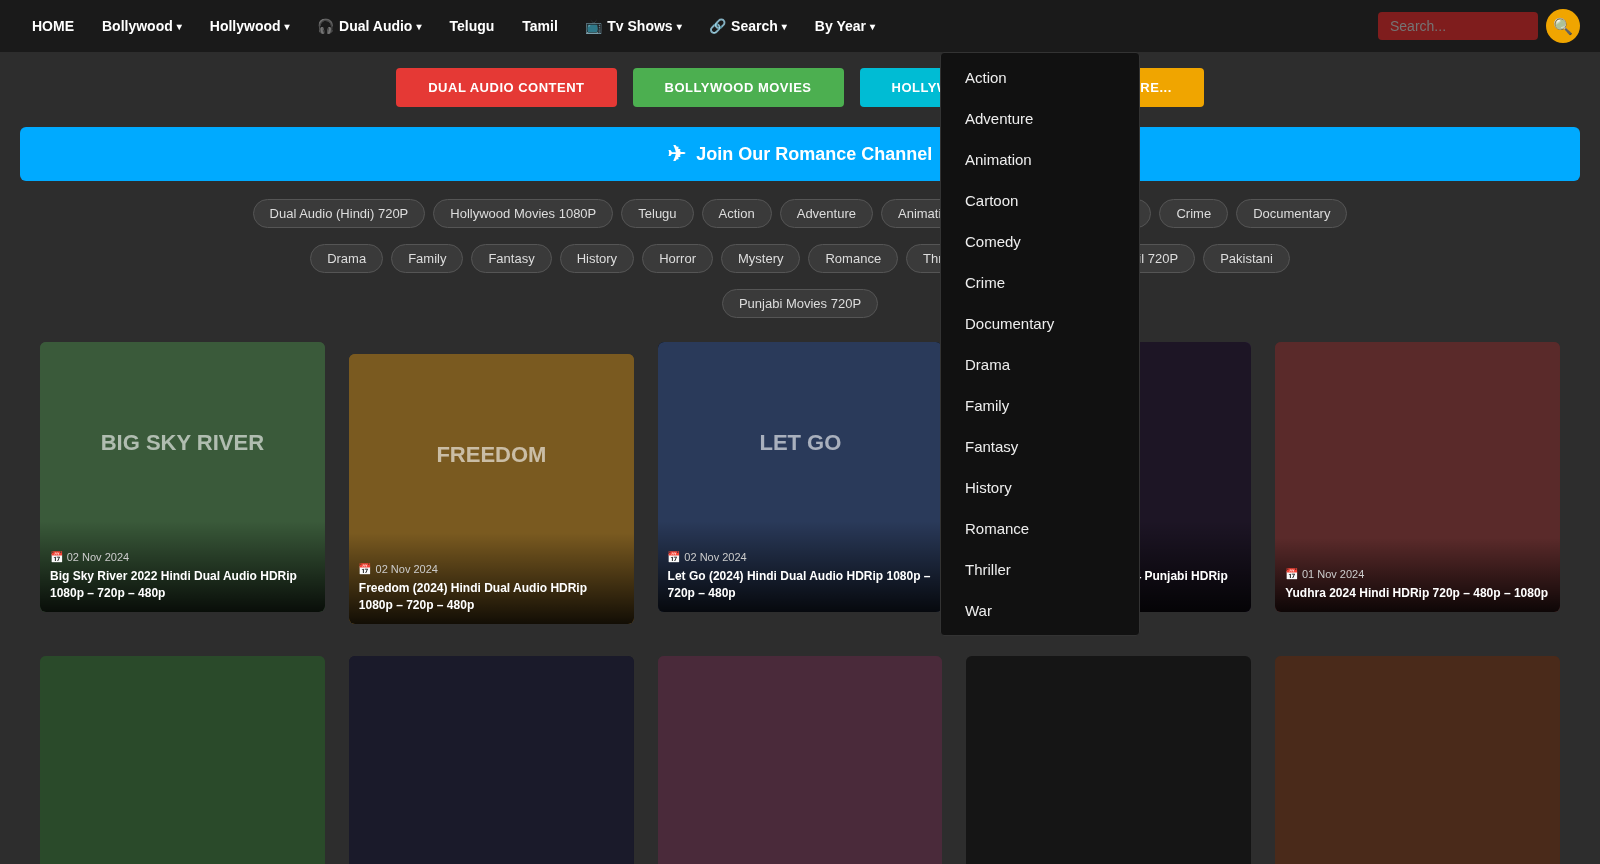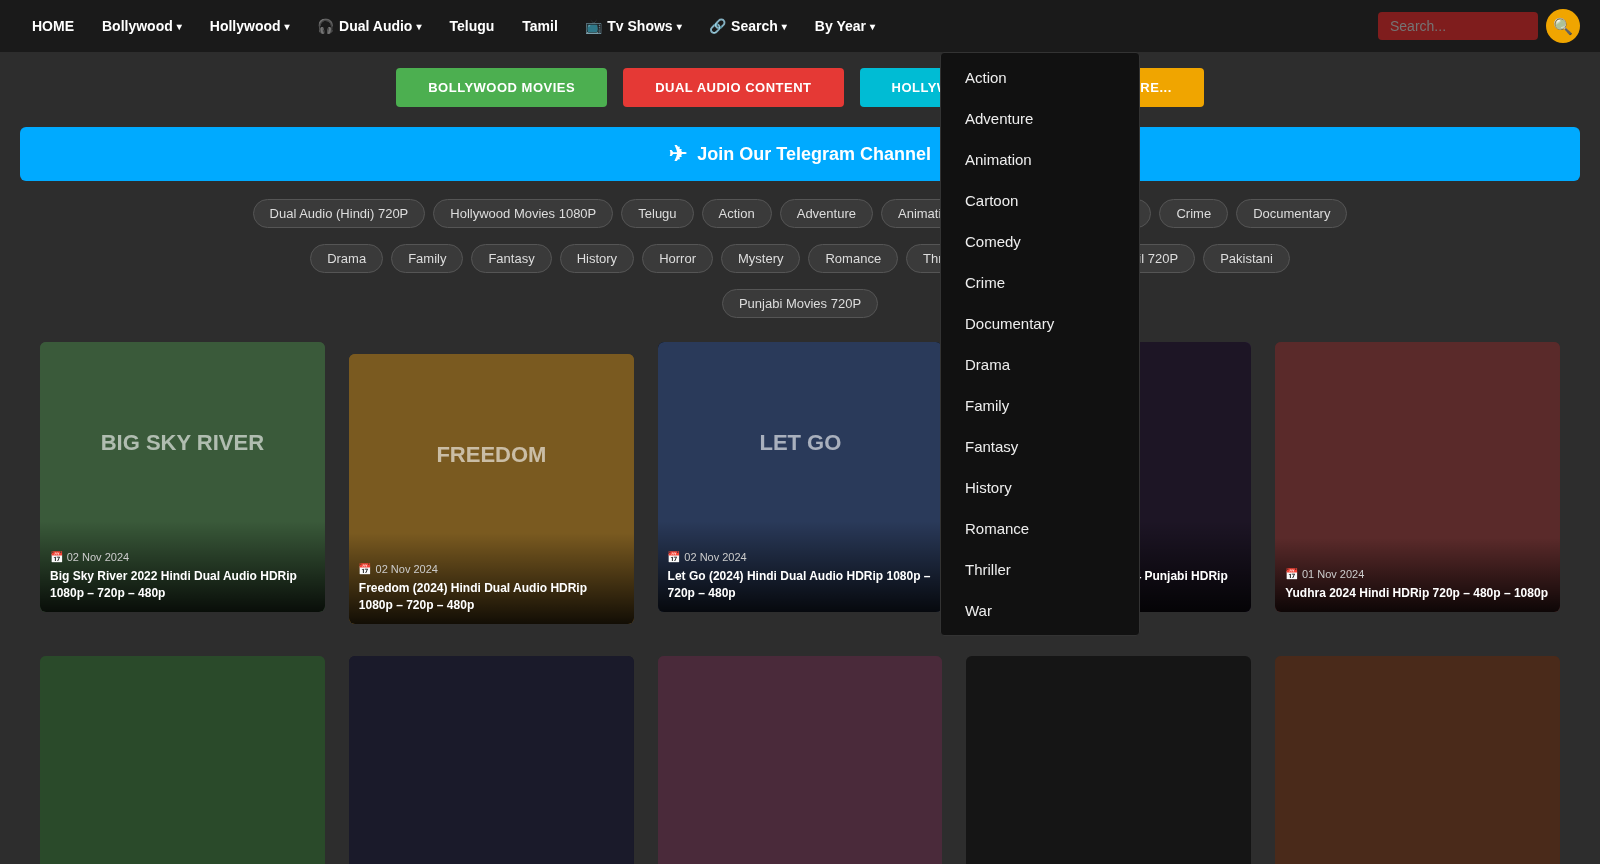--- a/index.html
+++ b/index.html
@@ -242,29 +242,29 @@
     <div class="genre-item">Drama</div>
     <div class="genre-item">Family</div>
     <div class="genre-item">Fantasy</div>
     <div class="genre-item">History</div>
     <div class="genre-item">Romance</div>
     <div class="genre-item">Thriller</div>
     <div class="genre-item">War</div>
   </div>
 
 <div class="btn-row">
+  <button class="btn-cat btn-red">DUAL AUDIO CONTENT</button>
   <button class="btn-cat btn-green">BOLLYWOOD MOVIES</button>
-  <button class="btn-cat btn-red">DUAL AUDIO CONTENT</button>
   <button class="btn-cat btn-cyan">HOLLYWOOD MOVIES</button>
   <button class="btn-cat btn-orange">MORE...</button>
 </div>
 
 <div class="telegram-bar">
   <span class="telegram-icon">✈</span>
-  <span>Join Our Telegram Channel</span>
+  <span>Join Our Romance Channel</span>
 </div>
 
 <div class="tags-row" id="tags-row1">
 <div class="tag-chip">Dual Audio (Hindi) 720P</div>
     <div class="tag-chip">Hollywood Movies 1080P</div>
     <div class="tag-chip">Telugu</div>
     <div class="tag-chip">Action</div>
     <div class="tag-chip">Adventure</div>
     <div class="tag-chip">Animation</div>
     <div class="tag-chip">Cartoon</div>

